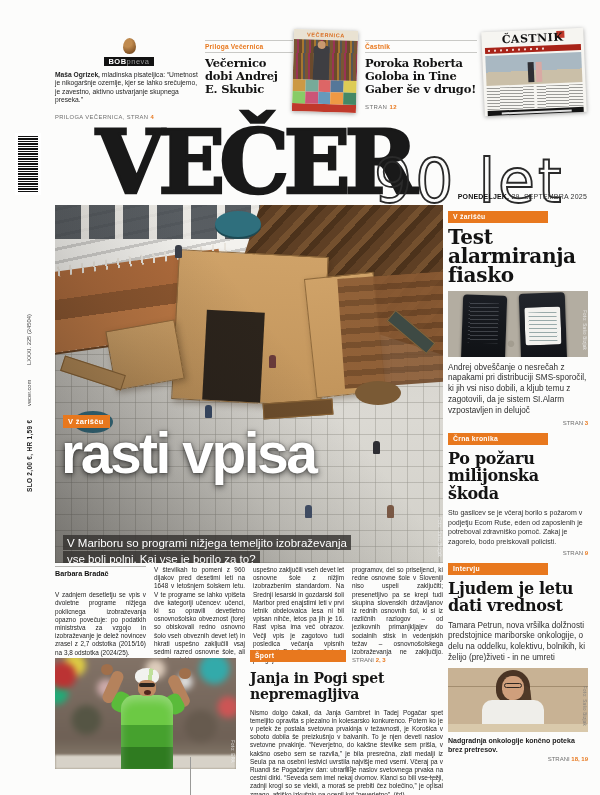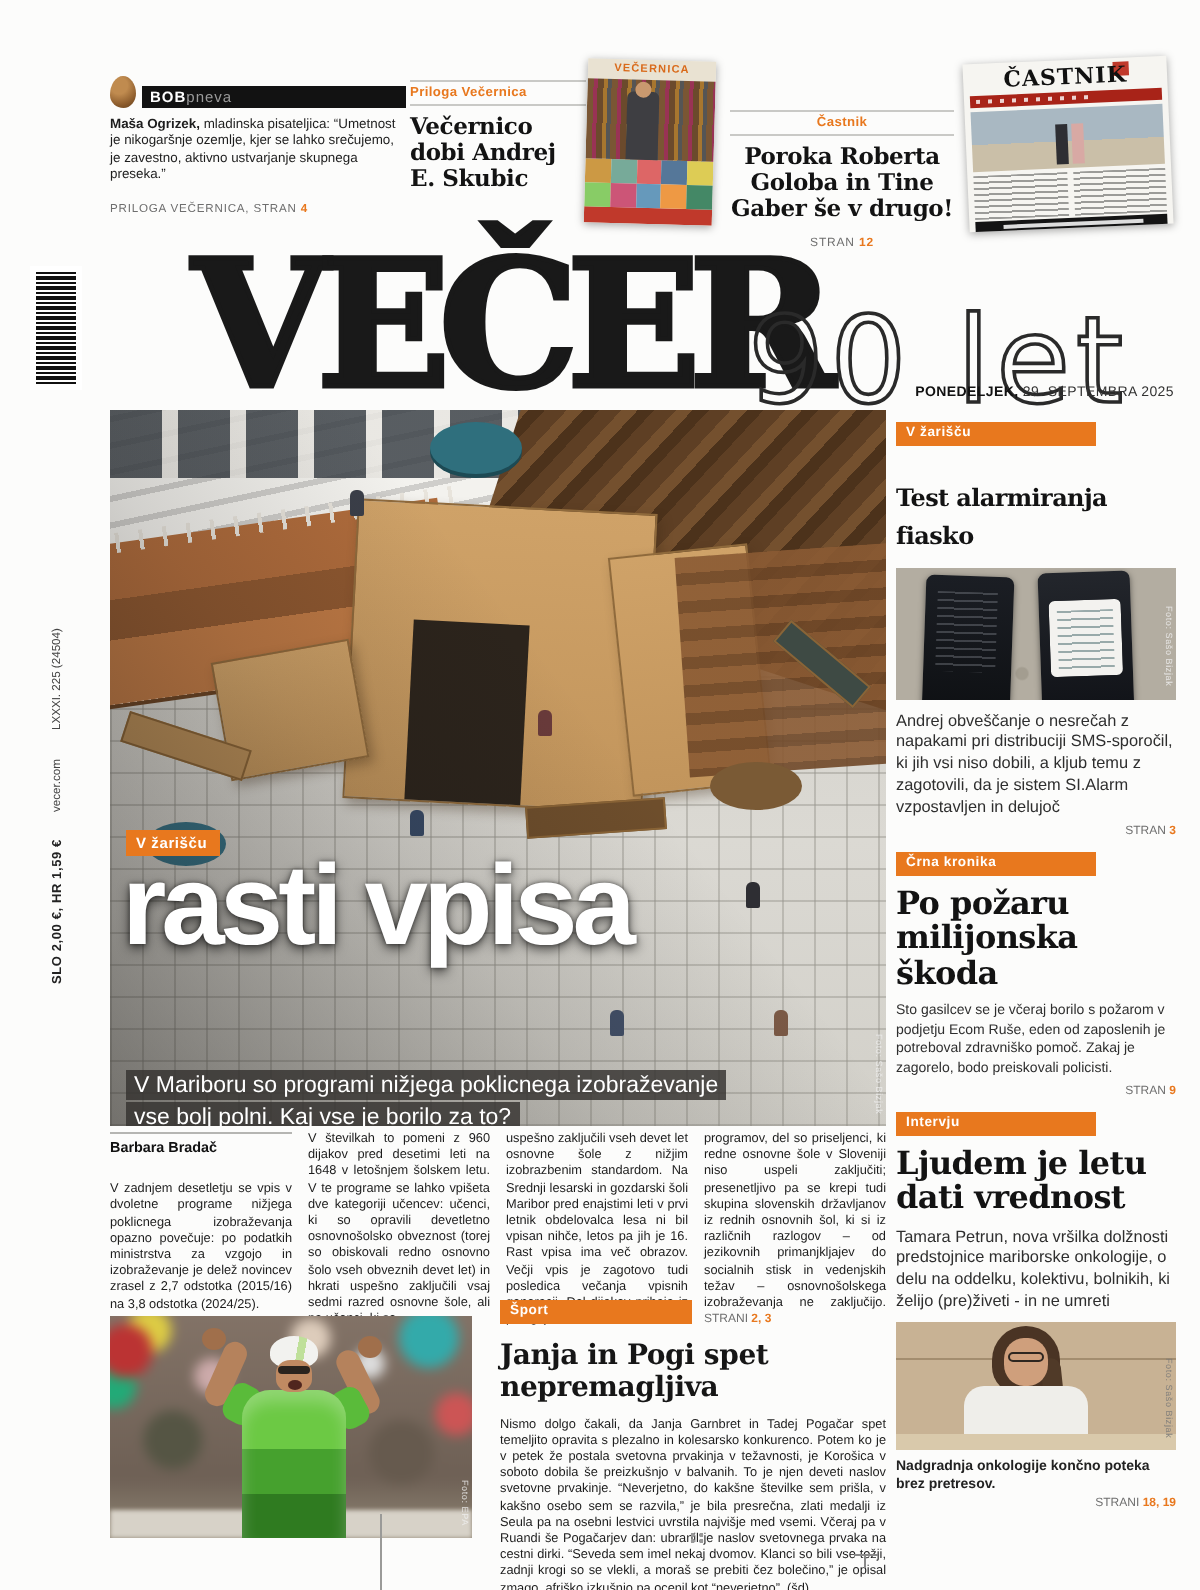--- a/index.html
+++ b/index.html
@@ -16,40 +16,40 @@
     outline:3px solid #fff; }
   .edge-text { position:absolute; top:66px; left:0px; height:290px; width:30px;
     writing-mode:vertical-rl; transform:rotate(180deg);
     display:flex; align-items:center; gap:14px; color:#444; }
   .edge-price { font-weight:bold; font-size:6.5px; color:#222; letter-spacing:.3px;}
   .edge-site  { font-size:5.8px; }
   .edge-issue { font-size:5.8px; }
   
   .topstrip { position:absolute; left:55px; top:30px; width:532px; height:100px; }
   .bob-box { position:absolute; left:0; top:8px; width:148px; }
-  .bob-row { display:flex; align-items:flex-end; gap:3px; }
+  .bob-row { display:flex; align-items:center; gap:3px;flex-direction:column; }
   .bob-egg { width:13px; height:16px; border-radius:50% 50% 48% 52%/60% 55% 45% 40%;
     background:radial-gradient(circle at 35% 30%, #c08b4f 0 30%, #8a5a2b 70%, #5f3c1a); }
   .bob-bar { background:#121212; color:#fff; height:11px; flex:1;
     display:flex; align-items:center; padding:0 4px; }
   .bob-bar b { font-size:7.5px; letter-spacing:.5px; }
   .bob-bar span { font-size:7.5px; color:#9a9a9a; letter-spacing:.5px; }
   .bob-quote { margin-top:5px; font-size:6.7px; line-height:8.4px; color:#1d1d1d; }
   .bob-quote b { font-weight:bold; }
   .bob-foot { margin-top:9px; font-size:5.8px; letter-spacing:.4px; color:#6e6e6e; }
   .pagenum { color:#e8781e; font-weight:bold; }
   .teaser { position:absolute; }
   .teaser .rule { border-top:1px solid #c9c9c6; }
   .kicker-txt { color:#e8781e; font-weight:bold; font-size:6.6px; padding:2px 0 2px;
     letter-spacing:.2px; }
   .teaser h2 { font-family:"DejaVu Serif","Liberation Serif",serif; font-weight:bold;
     font-size:11.5px; line-height:13px; color:#131313; margin-top:4px; letter-spacing:-.2px;}
   .teaser .pref { margin-top:8px; font-size:6px; color:#6e6e6e; letter-spacing:.4px;}
   .vec-box { left:150px; top:10px; width:88px; }
-  .cas-box { left:310px; top:25px; width:112px;text-align:center; }
+  .cas-box { left:310px; top:10px; width:112px; }
   
   .vec-thumb { position:absolute; left:238px; top:0px; width:64px; height:82px;
     background:#efece4; transform:rotate(1.6deg); box-shadow:0 1px 4px rgba(0,0,0,.35);
     overflow:hidden; }
   .vt-head { height:10px; background:#e9e2d2; display:flex; align-items:center; justify-content:center; }
   .vt-head span { font-size:5.5px; font-weight:bold; color:#d96a1a; letter-spacing:.6px; }
   .vt-photo { height:40px; position:relative;
     background:repeating-linear-gradient(90deg,#7a5634 0 3px,#935 3px 5px,#6b4a2c 5px 8px,#a7762f 8px 10px,#555 10px 12px); }
   .vt-photo::before { content:""; position:absolute; left:20px; top:6px; width:16px; height:34px;
     background:#3e3e42; border-radius:3px 3px 0 0; }
@@ -198,21 +198,21 @@
   .kbar { background:#e8781e; color:#fff; font-size:6.8px; font-weight:bold;
     padding:2px 5px 2.5px; width:96px; letter-spacing:.3px; }
   .sport h2 { font-family:"DejaVu Serif","Liberation Serif",serif; font-weight:600;
     font-size:14px; line-height:16px; color:#161616; margin:8px 0 7px; letter-spacing:-.2px; }
   .sport .body { font-size:6.4px; line-height:8.2px; text-align:justify; color:#1c1c1c; }
   
   .rail { position:absolute; left:448px; top:211px; width:140px; }
   .rail .kbar { width:100px; }
   .rail h2 { font-family:"DejaVu Serif","Liberation Serif",serif; font-weight:bold;
     color:#131313; letter-spacing:-.3px; }
-  .rail .h-big { font-size:12px; line-height:19px; margin:17px 0 6px; }
+  .rail .h-big { font-size:20px; line-height:19px; margin:5px 0 6px; }
   .rail .h-mid { font-size:16px; line-height:17.5px; margin:5px 0 6px; }
   .rail .body { font-size:8.2px; line-height:10.8px; color:#2e2e2e; }
   .rail .body-sm { font-size:7px; line-height:9.4px; color:#2e2e2e; }
   .rail .pref { text-align:right; font-size:6px; color:#6e6e6e; margin:4px 0 7px; }
   .phones { position:relative; width:140px; height:66px; overflow:hidden; margin-top:2px;
     background:
       radial-gradient(circle at 15% 20%, #cac4b8 0 3%, transparent 4%),
       radial-gradient(circle at 45% 80%, #a39d90 0 3%, transparent 4%),
       radial-gradient(circle at 80% 30%, #cfc9bd 0 2.5%, transparent 3.5%),
       radial-gradient(circle at 65% 60%, #8f897d 0 2%, transparent 3%),
@@ -361,21 +361,21 @@
     <div class="hp-person" style="left:318px;top:236px;background:#2e2e33;"></div>
     <div class="hp-person" style="left:332px;top:300px;background:#7c5a46;"></div>
     <div class="hp-person" style="left:250px;top:300px;background:#44526b;"></div>
     <div class="hp-person" style="left:120px;top:40px;background:#3b3f49;"></div>
     <div class="hp-shade"></div>
     <div class="hero-kicker">V žarišču</div>
     <div class="hero-title">
       <div>rasti vpisa</div>
     </div>
     <div class="hero-sub">
-      <span>V Mariboru so programi nižjega poklicnega izobraževanje</span><br>
+      <span>V Mariboru so programi nižjega temeljito izobraževanja</span><br>
       <span>vse bolj polni. Kaj vse je borilo za to?</span>
     </div>
     <div class="vcredit">Foto: Sašo Bizjak</div>
   </div>
 
   <div class="main-art">
     <div class="col">
       <div class="col1-byline">Barbara Bradač</div>
       <span>V zadnjem desetletju se vpis v dvoletne programe nižjega poklicnega izobraževanja opazno povečuje: po podatkih ministrstva za vzgojo in izobraževanje je delež novincev zrasel z 2,7 odstotka (2015/16) na 3,8 odstotka (2024/25).</span>
     </div>

